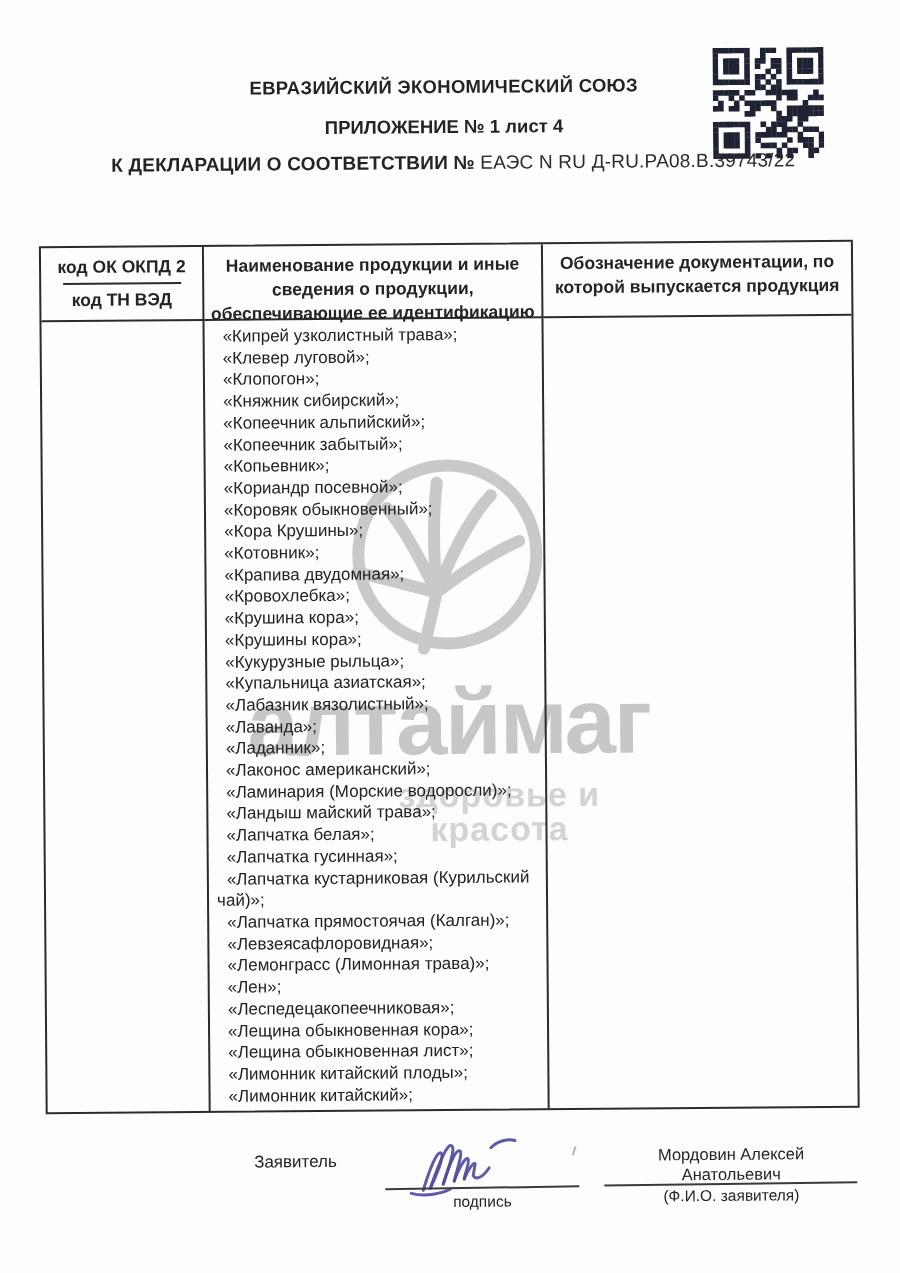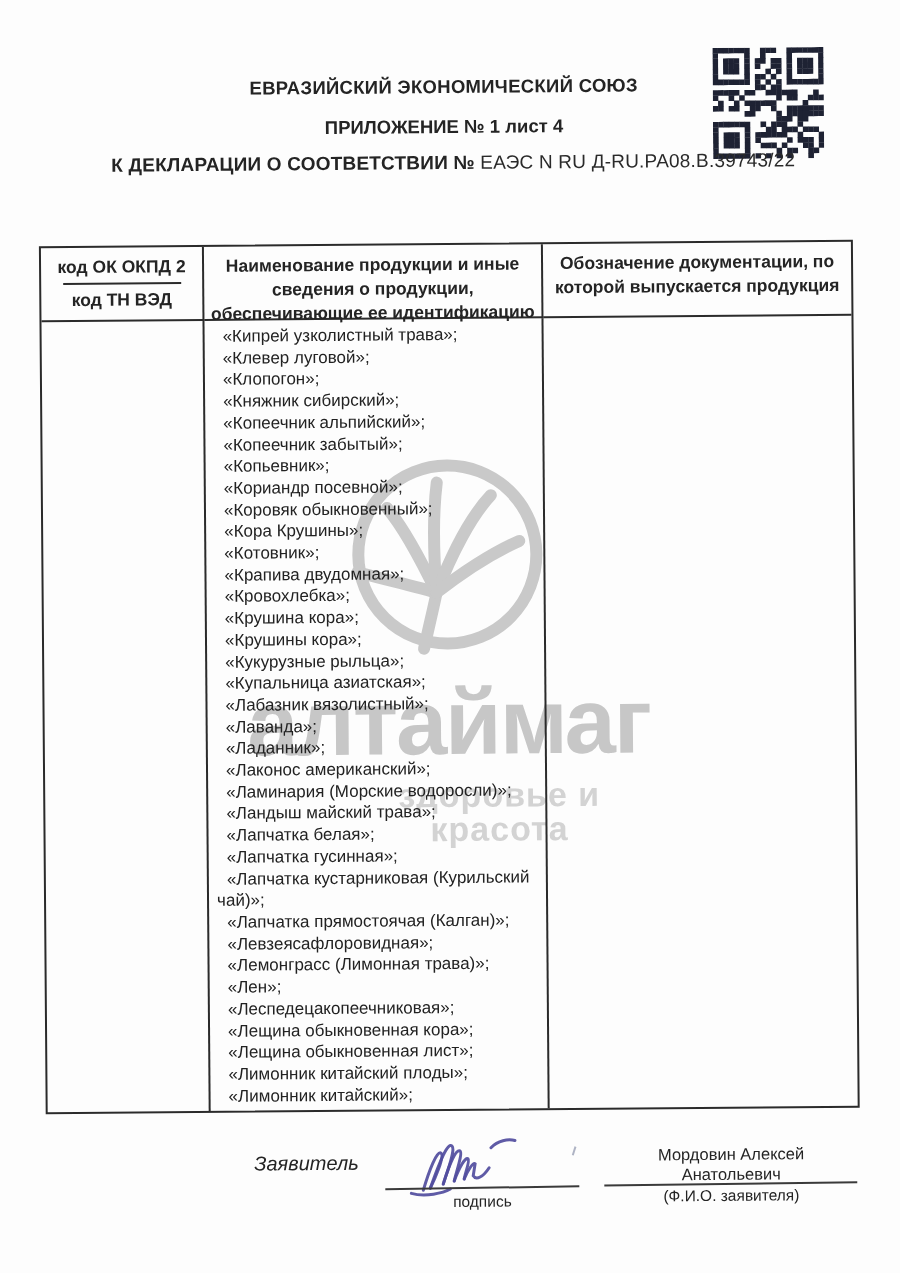--- a/index.html
+++ b/index.html
@@ -48,21 +48,21 @@
   .col1-divider{width:118px;height:2px;background:#2b2b2b;margin:4px auto 3px auto;}
   .body-cell{padding:0;}
   .products{
     padding:5px 8px 0 8px;font-size:17px;line-height:21.7px;color:#222;
     letter-spacing:0;
   }
   .product-line{text-indent:10px;}
 
   
   .ftr{position:absolute;z-index:2;}
-  .applicant{left:250px;top:1151px;font-size:20px;font-style:italic;}
+  .applicant{left:250px;top:1151px;font-size:17px;}
   .sig-svg{left:383px;top:1126px;width:165px;height:72px;position:absolute;}
   .sig-svg path{fill:none;stroke:#514d9e;stroke-width:3;stroke-linecap:round;opacity:.92;}
   .sig-line{left:381px;top:1187px;width:194px;height:2px;background:#3a3a3a;transform:rotate(-0.4deg);}
   .sig-caption{left:381px;top:1193px;width:194px;text-align:center;font-size:15.5px;}
   .name-block{left:597px;top:1146px;width:260px;text-align:center;font-size:16.5px;line-height:20px;}
   .name-line{left:600px;top:1185px;width:253px;height:2px;background:#3a3a3a;transform:rotate(-0.3deg);}
   .name-caption{left:597px;top:1189px;width:260px;text-align:center;font-size:15.5px;}
   .speck{
     left:569px;top:1148px;width:4px;height:9px;position:absolute;
     border-left:2px solid #9aa0b5;transform:rotate(18deg);opacity:.8;

